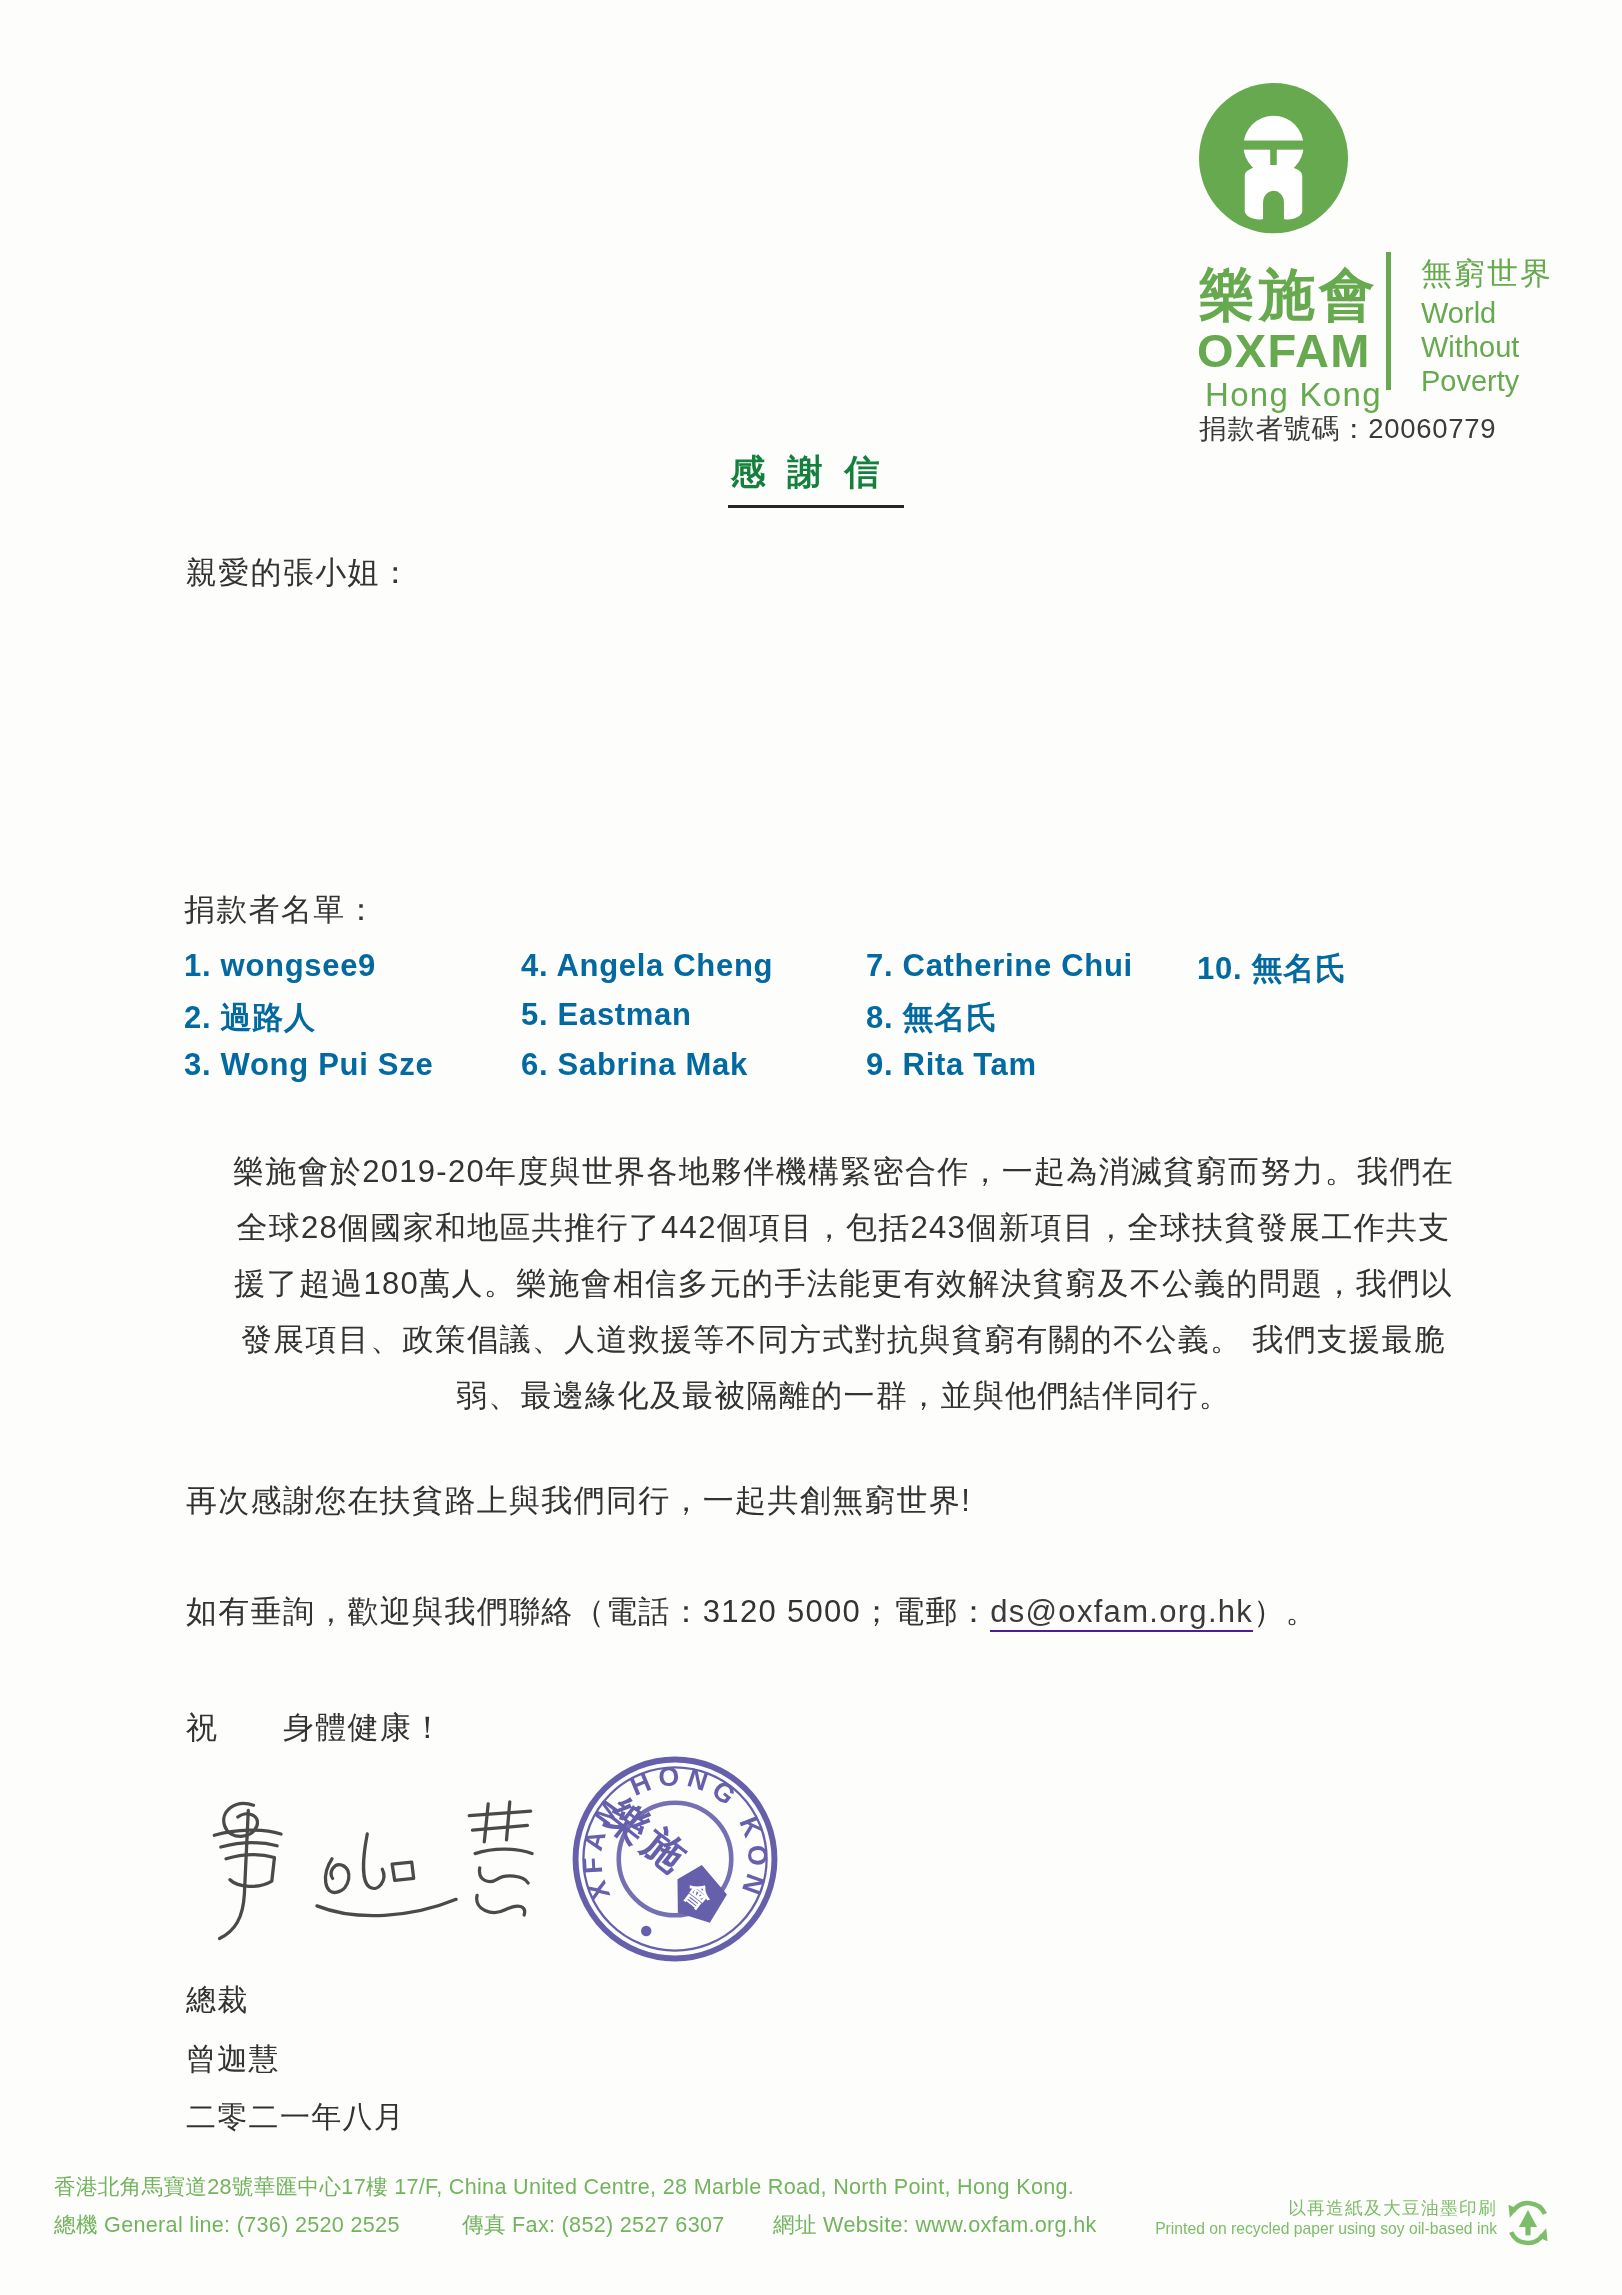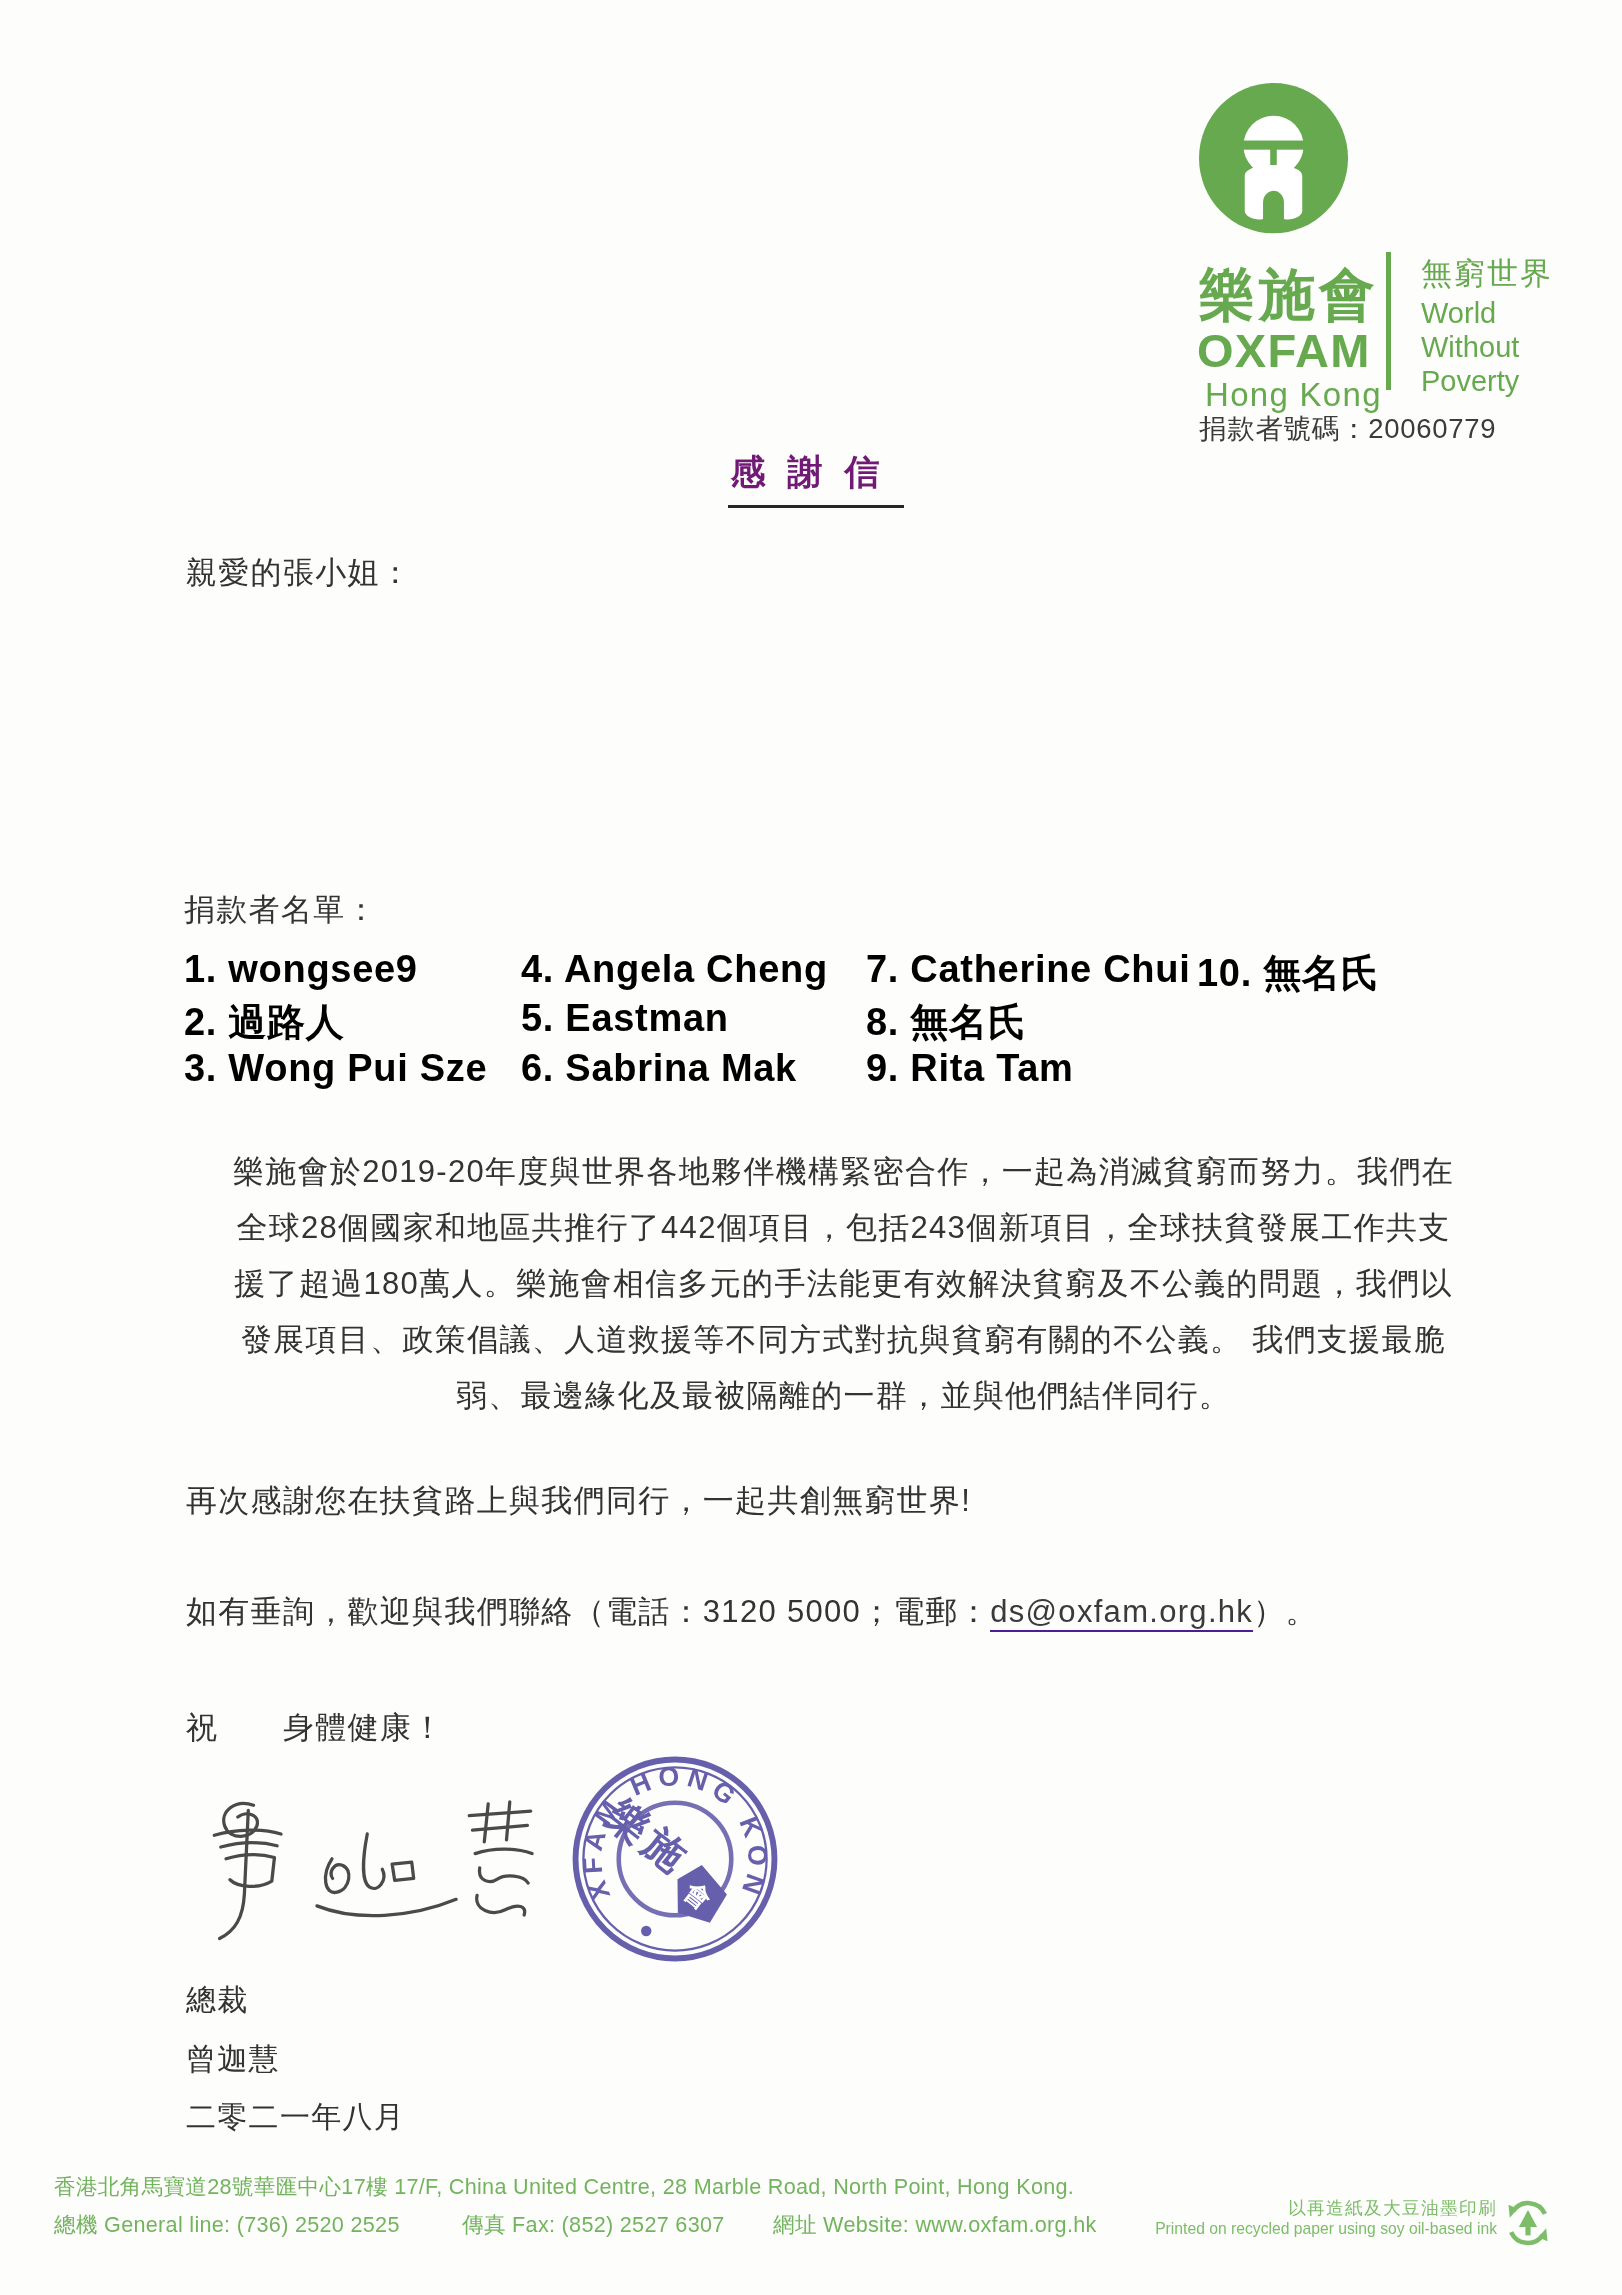--- a/index.html
+++ b/index.html
@@ -15,26 +15,26 @@
   
   .brand-cjk{font-size:56px;letter-spacing:3.9px;font-weight:700;color:var(--green);}
   .brand-en{font-size:47px;font-weight:700;letter-spacing:1.3px;color:var(--green);}
   .brand-region{font-size:33px;font-weight:400;letter-spacing:1.3px;color:var(--green);}
   .brand-divider{width:4.6px;background:var(--green);}
   .tagline-cjk{font-size:31px;letter-spacing:2px;color:var(--green);}
   .tagline-en{font-size:29px;line-height:34px;color:var(--green);white-space:pre-line;}
   .donor-number{font-size:27.5px;color:#3b3b3b;letter-spacing:0.7px;}
   
   .title-wrap{border-bottom:3.9px solid #262626;padding:0 2.6px 9.2px 2.6px;}
-  .title-text{font-size:35px;font-weight:700;letter-spacing:22px;color:#701a75;}
+  .title-text{font-size:35px;font-weight:700;letter-spacing:22px;color:#15803d;}
   .body-line{font-size:31px;letter-spacing:1.3px;color:#333;}
   .para{font-size:31px;letter-spacing:1.3px;color:#333;white-space:pre-line;}
   .para1{line-height:57px;width:1315px;}
   .para2{line-height:56px;width:1315px;}
-  .donor-item{font-size:38px;font-weight:600;letter-spacing:0.7px;color:#000000;white-space:nowrap;}
+  .donor-item{font-size:31px;font-weight:600;letter-spacing:0.7px;color:#0369a1;white-space:nowrap;}
   .email-link{color:#3a3a3a;text-decoration:none;border-bottom:2px solid #4c1d95;padding-bottom:1.3px;}
   
   .footer-text{font-size:21.6px;color:var(--footer-green);letter-spacing:0.3px;white-space:nowrap;}
   .eco{color:#7dbd6a;text-align:right;}
   .eco-cjk{font-size:17.7px;letter-spacing:1.3px;}
   .eco-en{font-size:15.7px;}
 </style>
 </head>
 <body>
 

